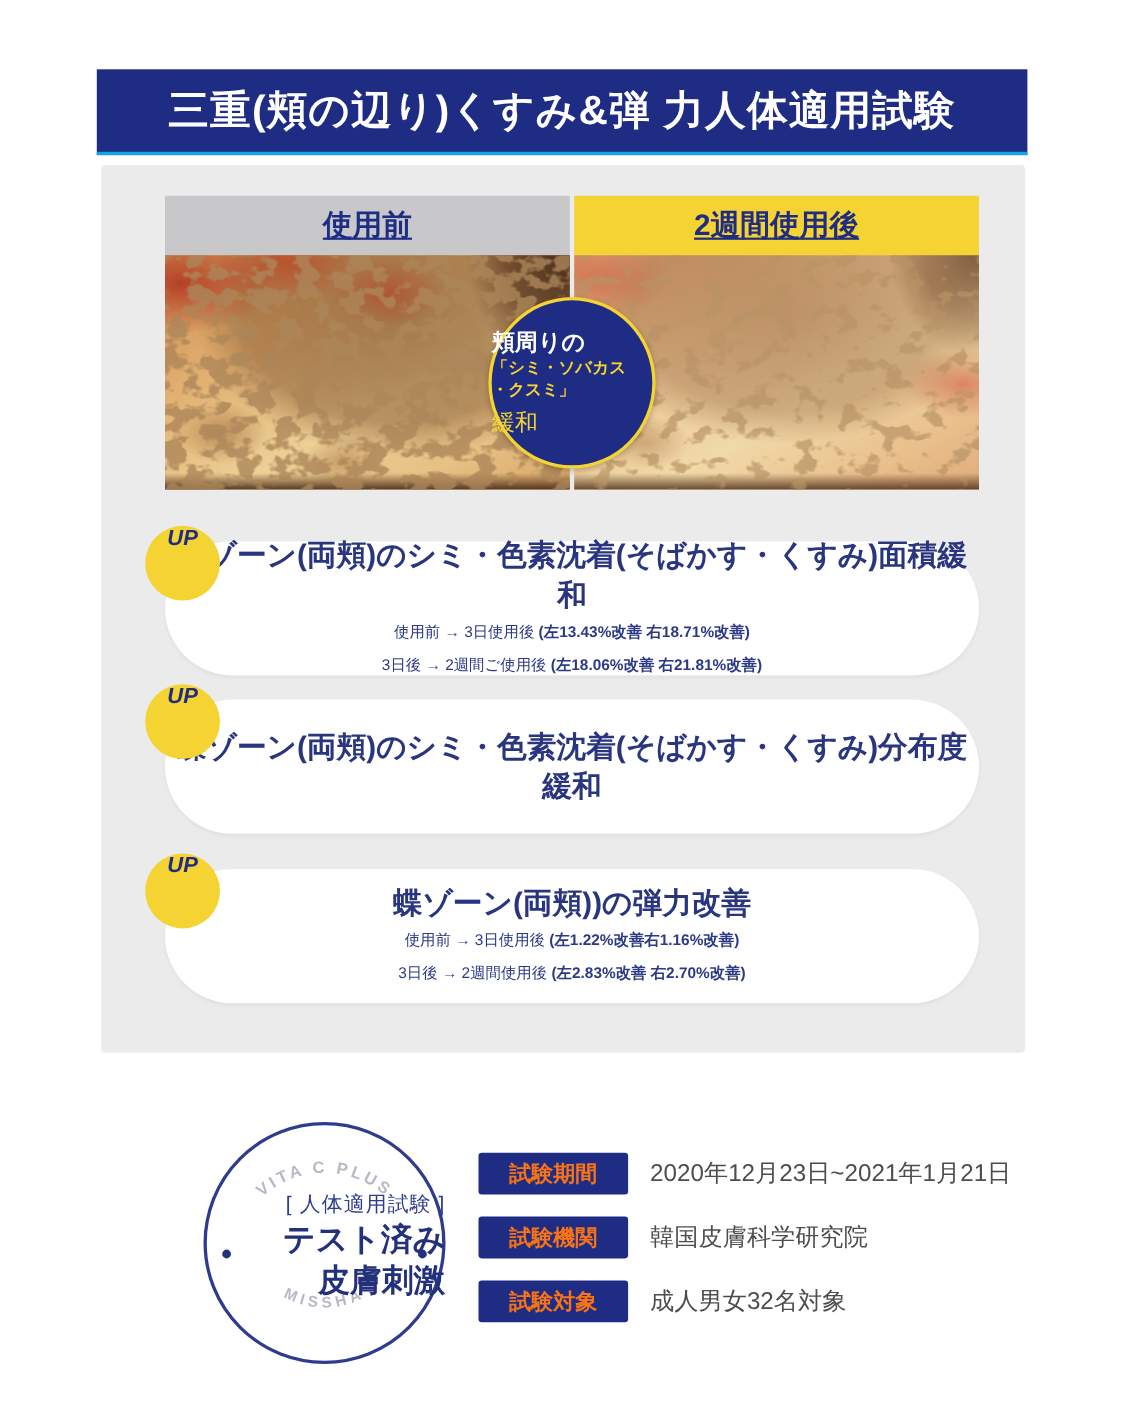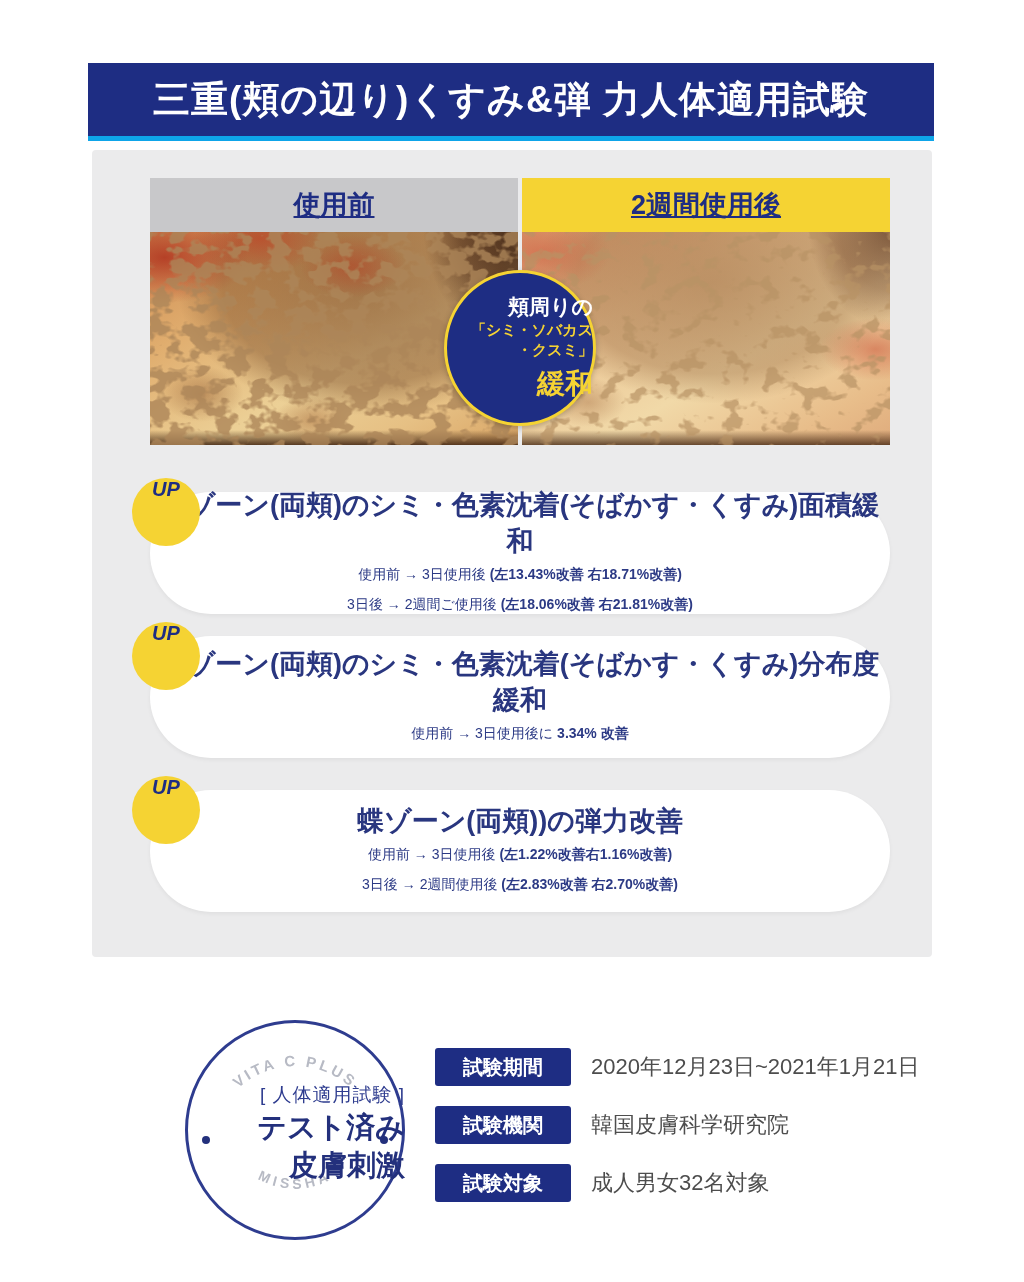--- a/index.html
+++ b/index.html
@@ -11,21 +11,21 @@
   * { margin:0; padding:0; box-sizing:border-box; }
   body { background:#fff; font-family:"Liberation Sans", sans-serif; }
   .page { position:relative; width:1024px; height:1282px; background:#ffffff; overflow:hidden; }
 
   
   .banner {
     position:absolute; left:88px; top:63px; width:846px; height:78px;
     background:var(--navy); color:#fff;
     display:flex; align-items:center; justify-content:center;
     font-size:37px; font-weight:bold; letter-spacing:1px;
-    border-bottom:5px solid #0ea5e9;
+    border-bottom:3px solid #0ea5e9;
   }
 
   
   .panel {
     position:absolute; left:92px; top:150px; width:840px; height:807px;
     background:var(--panel-gray); border-radius:4px;
   }
 
   
   .compare { position:absolute; left:58px; top:28px; width:740px; height:267px; }
@@ -61,26 +61,26 @@
       radial-gradient(ellipse 80px 45px at 96% 55%, rgba(198,70,46,0.5) 0%, rgba(198,70,46,0) 70%),
       radial-gradient(ellipse 250px 165px at 52% 24%, rgba(142,92,52,0.5) 0%, rgba(142,92,52,0.36) 55%, rgba(142,92,52,0) 73%),
       radial-gradient(ellipse 55px 35px at 18% 80%, rgba(150,90,48,0.35), rgba(150,90,48,0) 70%),
       linear-gradient(150deg, #d89a6e 0%, #eac494 32%, #f1d9a8 60%, #e8bd8a 85%, #dfab7c 100%);
   }
 
   
   .claim-badge {
     position:absolute; left:352px; top:120px; width:152px; height:156px;
     border-radius:50%; background:var(--navy); border:3px solid var(--yellow);
-    display:flex; flex-direction:column; align-items:flex-end; justify-content:center;
+    display:flex; flex-direction:column; align-items:flex-start; justify-content:center;
     text-align:center; z-index:5; box-shadow:0 2px 6px rgba(0,0,0,0.25);
   }
   .cb-l1 { color:#fff; font-weight:bold; font-size:21px; line-height:26px; }
   .cb-l2, .cb-l3 { color:var(--yellow); font-weight:bold; font-size:15px; line-height:20px; }
-  .cb-l4 { color:var(--yellow); font-weight:bold; font-size:28px; margin-top:5px;margin-left:35px; }
+  .cb-l4 { color:var(--yellow); font-weight:normal; font-size:21px; margin-top:5px; }
 
   
   .pill {
     position:absolute; left:58px; width:740px; height:122px;
     background:#fff; border-radius:62px;
     display:flex; flex-direction:column; align-items:center; justify-content:center;
     text-align:center; box-shadow:0 2px 4px rgba(0,0,0,0.05);
   }
   .pill-1 { top:342px; } .pill-2 { top:486px; } .pill-3 { top:640px; }
   .up-badge {
@@ -103,21 +103,21 @@
   .stamp-bracket { color:#2e3c8f; font-size:19px; letter-spacing:1px; }
   .stamp-bold { color:#23307c; font-size:29px; font-weight:bold; line-height:38px; }
   .stamp-dot { position:absolute; width:8px; height:8px; border-radius:50%; background:#23307c; top:116px; }
   .stamp-dot.left  { left:17px; }
   .stamp-dot.right { right:17px; }
 
   
   .info { position:absolute; left:435px; top:1048px; }
   .info-row { display:flex; align-items:center; height:38px; margin-bottom:20px; }
   .info-badge {
-    min-width:112px; height:38px; background:var(--navy); color:#ffffff;
+    min-width:112px; height:38px; background:var(--navy); color:#f97316;
     font-size:20px; font-weight:bold; display:flex; align-items:center; justify-content:center;
     border-radius:3px; padding:0 28px;
   }
   .info-value { margin-left:20px; color:#4d4d4d; font-size:22px; white-space:nowrap; }
 </style>
 </head>
 <body>
 
 <div class="page">
 
@@ -179,21 +179,20 @@
       <div class="pill-title">蝶ゾーン(両頬)のシミ・色素沈着(そばかす・くすみ)面積緩和</div>
       <div class="pill-line"><span>使用前 → 3日使用後 </span><span class="emph">(左13.43%改善 右18.71%改善)</span></div>
       <div class="pill-line"><span>3日後 → 2週間ご使用後 </span><span class="emph">(左18.06%改善 右21.81%改善)</span></div>
     </div>
 
     <div class="up-badge up-2">
       <span>UP</span>
     </div>
     <div class="pill pill-2">
       <div class="pill-title">蝶ゾーン(両頬)のシミ・色素沈着(そばかす・くすみ)分布度緩和</div>
-      <div class="pill-line"><span>使用前 → 3日使用後に </span><span class="emph">3.34% 改善</span></div>
     </div>
 
     <div class="up-badge up-3">
       <span>UP</span>
     </div>
     <div class="pill pill-3">
       <div class="pill-title">蝶ゾーン(両頬))の弾力改善</div>
       <div class="pill-line"><span>使用前 → 3日使用後 </span><span class="emph">(左1.22%改善右1.16%改善)</span></div>
       <div class="pill-line"><span>3日後 → 2週間使用後 </span><span class="emph">(左2.83%改善 右2.70%改善)</span></div>
     </div>

